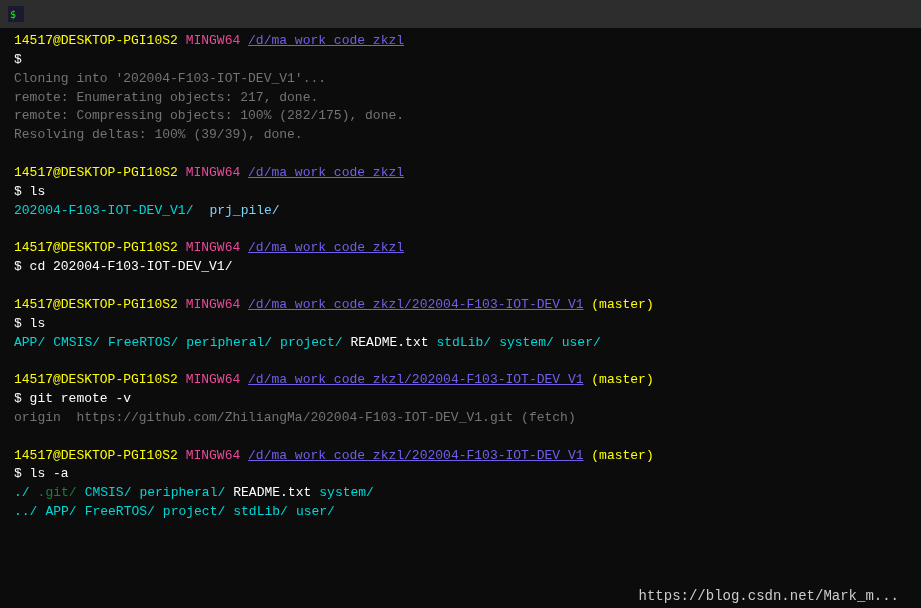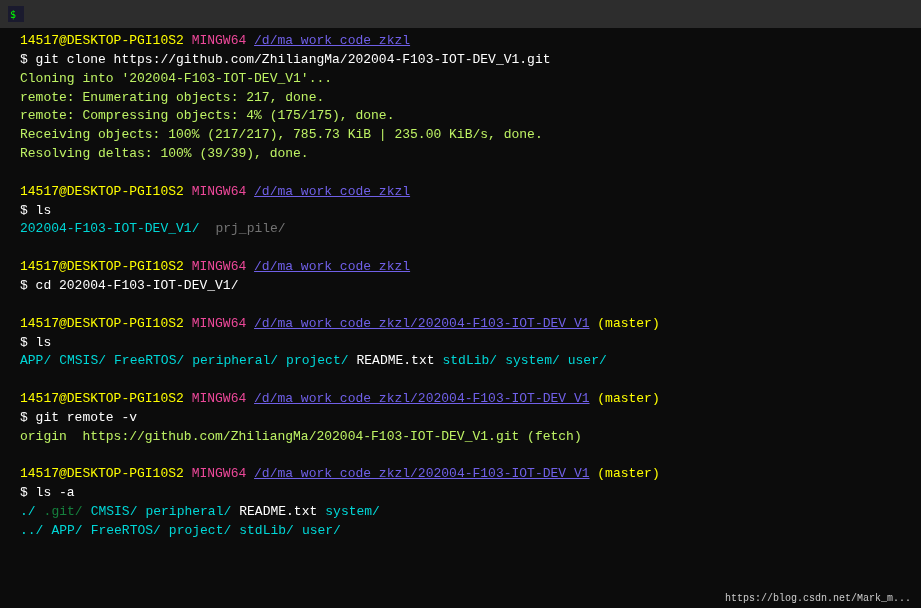--- a/index.html
+++ b/index.html
@@ -40,34 +40,34 @@
       align-items: center;
     }
     .ctrl-btn {
       color: #ccc;
       font-size: 14px;
       cursor: pointer;
       padding: 2px 4px;
     }
     .terminal {
       background: #0c0c0c;
-      padding: 4px 20px;
+      padding: 4px 14px;
       height: calc(608px - 28px);
       overflow: hidden;
       line-height: 1.45;
       text-align: right;
     }
     .line { white-space: pre; display: flex; flex-wrap: wrap; align-items: baseline; }
     .prompt-user { color: #ffff00; }
     .prompt-mingw { color: #ec4899; }
     .prompt-path { color: #7060e8; text-decoration: underline; }
     .dollar { color: #fff; }
     .cmd { color: #fff; }
-    .output { color: #bef264; }
-    .footer-link { color: #ccc; font-size: 10px; position: absolute; bottom: 4px; right: 10px; }
+    .output { color: #737373; }
+    .footer-link { color: #ccc; font-size: 14px; position: absolute; bottom: 4px; right: 22px; }
     .empty-line { height: 1.45em; }
   </style>
 </head>
 <body>
 
 <div class="title-bar">
   <div class="title-bar-left">
     <svg class="title-bar-icon" viewBox="0 0 16 16" fill="none">
       <rect width="16" height="16" fill="#1a1a2e"></rect>
       <text x="2" y="12" font-size="10" fill="#00ff00" font-family="monospace">$</text>
@@ -76,30 +76,29 @@
   </div>
   <div class="title-bar-controls">
     <span class="ctrl-btn"></span>
     <span class="ctrl-btn"></span>
     <span class="ctrl-btn"></span>
   </div>
 </div>
 
 <div class="terminal" id="terminal-content">
 <div class="line"><span class="prompt-user">14517@DESKTOP-PGI10S2</span><span class="prompt-mingw"> MINGW64 </span><span class="prompt-path">/d/ma_work_code_zkzl</span></div>
-    <div class="line"><span class="dollar">$ </span><span class="cmd">git clone https://github.com/ZhiliangMa/202004-F103-IOT-DEV_V1.git</span></div>
+    <div class="line"><span class="dollar">$ </span></div>
     <div class="line output">Cloning into '202004-F103-IOT-DEV_V1'...</div>
     <div class="line output">remote: Enumerating objects: 217, done.</div>
-    <div class="line output">remote: Compressing objects: 4% (175/175), done.</div>
-    <div class="line output">Receiving objects: 100% (217/217), 785.73 KiB | 235.00 KiB/s, done.</div>
+    <div class="line output">remote: Compressing objects: 100% (282/175), done.</div>
     <div class="line output">Resolving deltas: 100% (39/39), done.</div>
     <div class="empty-line"></div>
     <div class="line"><span class="prompt-user">14517@DESKTOP-PGI10S2</span><span class="prompt-mingw"> MINGW64 </span><span class="prompt-path">/d/ma_work_code_zkzl</span></div>
     <div class="line"><span class="dollar">$ </span><span class="cmd">ls</span></div>
-    <div class="line"><span style="color:#00d7d7;margin-right:16px">202004-F103-IOT-DEV_V1/</span><span style="color:#737373;margin-right:8px">prj_pile/</span></div>
+    <div class="line"><span style="color:#00d7d7;margin-right:16px">202004-F103-IOT-DEV_V1/</span><span style="color:#7dd3fc;margin-right:8px">prj_pile/</span></div>
     <div class="empty-line"></div>
     <div class="line"><span class="prompt-user">14517@DESKTOP-PGI10S2</span><span class="prompt-mingw"> MINGW64 </span><span class="prompt-path">/d/ma_work_code_zkzl</span></div>
     <div class="line"><span class="dollar">$ </span><span class="cmd">cd 202004-F103-IOT-DEV_V1/</span></div>
     <div class="empty-line"></div>
     <div class="line"><span class="prompt-user">14517@DESKTOP-PGI10S2</span><span class="prompt-mingw"> MINGW64 </span><span class="prompt-path">/d/ma_work_code_zkzl/202004-F103-IOT-DEV_V1</span><span style="color:#ffff00"> (master)</span></div>
     <div class="line"><span class="dollar">$ </span><span class="cmd">ls</span></div>
     <div class="line"><span style="color:#00d7d7;margin-right:8px">APP/</span><span style="color:#00d7d7;margin-right:8px">CMSIS/</span><span style="color:#00d7d7;margin-right:8px">FreeRTOS/</span><span style="color:#00d7d7;margin-right:8px">peripheral/</span><span style="color:#00d7d7;margin-right:8px">project/</span><span style="color:#fff;margin-right:8px">README.txt</span><span style="color:#00d7d7;margin-right:8px">stdLib/</span><span style="color:#00d7d7;margin-right:8px">system/</span><span style="color:#00d7d7;margin-right:8px">user/</span></div>
     <div class="empty-line"></div>
     <div class="line"><span class="prompt-user">14517@DESKTOP-PGI10S2</span><span class="prompt-mingw"> MINGW64 </span><span class="prompt-path">/d/ma_work_code_zkzl/202004-F103-IOT-DEV_V1</span><span style="color:#ffff00"> (master)</span></div>
     <div class="line"><span class="dollar">$ </span><span class="cmd">git remote -v</span></div>

